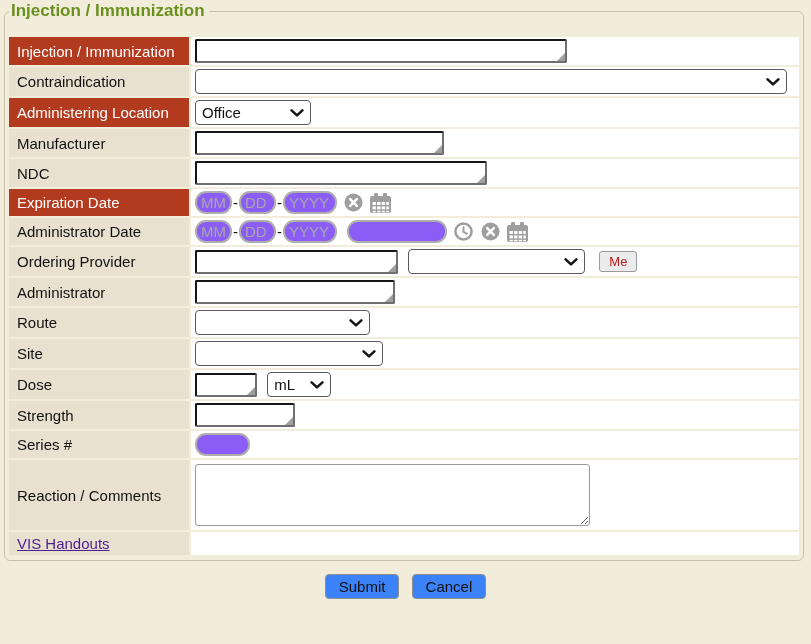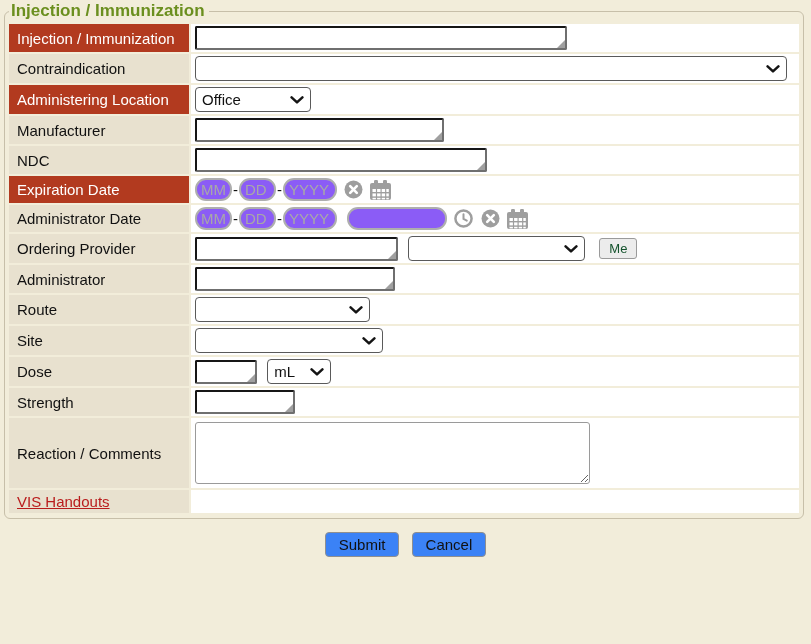--- a/index.html
+++ b/index.html
@@ -17,21 +17,21 @@
     background: var(--page-bg);
     font-family: "Liberation Sans", sans-serif;
     font-size: 15px;
     color: #111;
     overflow: hidden;
   }
   fieldset.form-frame {
     margin: 1px 7px 0 4px;
     border: 1px solid #c7bfa9;
     border-radius: 6px;
-    padding: 1px 2px 3px 2px;
+    padding: 14px 2px 3px 2px;
   }
   legend {
     color: var(--title-text);
     font-weight: bold;
     font-size: 17px;
     padding: 0 4px 0 2px;
     margin-left: 2px;
   }
   table.form {
     width: 100%;
@@ -128,21 +128,21 @@
     height: 62px;
     border: 1px solid #9a9a9a;
     border-radius: 3px;
     resize: both;
     font-family: "Liberation Sans", sans-serif;
     font-size: 15px;
     padding: 3px 5px;
     display: block;
   }
   a.vis-link {
-    color: #b91c1c;
+    color: #4c1d95;
     text-decoration: underline;
     cursor: pointer;
   }
   .btn-row {
     text-align: center;
     margin-top: 13px;
   }
   .btn-row button {
     font-family: "Liberation Sans", sans-serif;
     font-size: 15px;
@@ -155,21 +155,21 @@
     cursor: pointer;
   }
   button.me-btn {
     font-family: "Liberation Sans", sans-serif;
     font-size: 13px;
     padding: 2px 9px;
     margin-left: 10px;
     background: #ececec;
     border: 1px solid #9a9a9a;
     border-radius: 3px;
-    color: #14532d;
+    color: #b91c1c;
     vertical-align: middle;
     cursor: pointer;
   }
   .w-injection { width: 372px; }
   .w-viallot   { width: 142px; }
   .w-manuf     { width: 249px; }
   .w-ndc       { width: 292px; }
   .w-mm        { width: 37px; }
   .w-dd        { width: 37px; }
   .w-yyyy      { width: 54px; }
@@ -353,20 +353,24 @@
                 </svg></span>
           </span>
         </td>
       </tr>
 
       <tr>
         <td class="lbl">Strength</td>
         <td class="val"><span class="gripwrap"><input type="text" class="in-dark w-strength" style=""></span></td>
       </tr>
 
+      <tr>
+        <td class="lbl">Series #</td>
+        <td class="val"><input type="text" class="in-light w-series" style=""></td>
+      </tr>
 
       <tr>
         <td class="lbl">Reaction / Comments</td>
         <td class="val" style="padding:4px">
           <textarea class="comments" style=""></textarea>
         </td>
       </tr>
 
 
       <tr>

